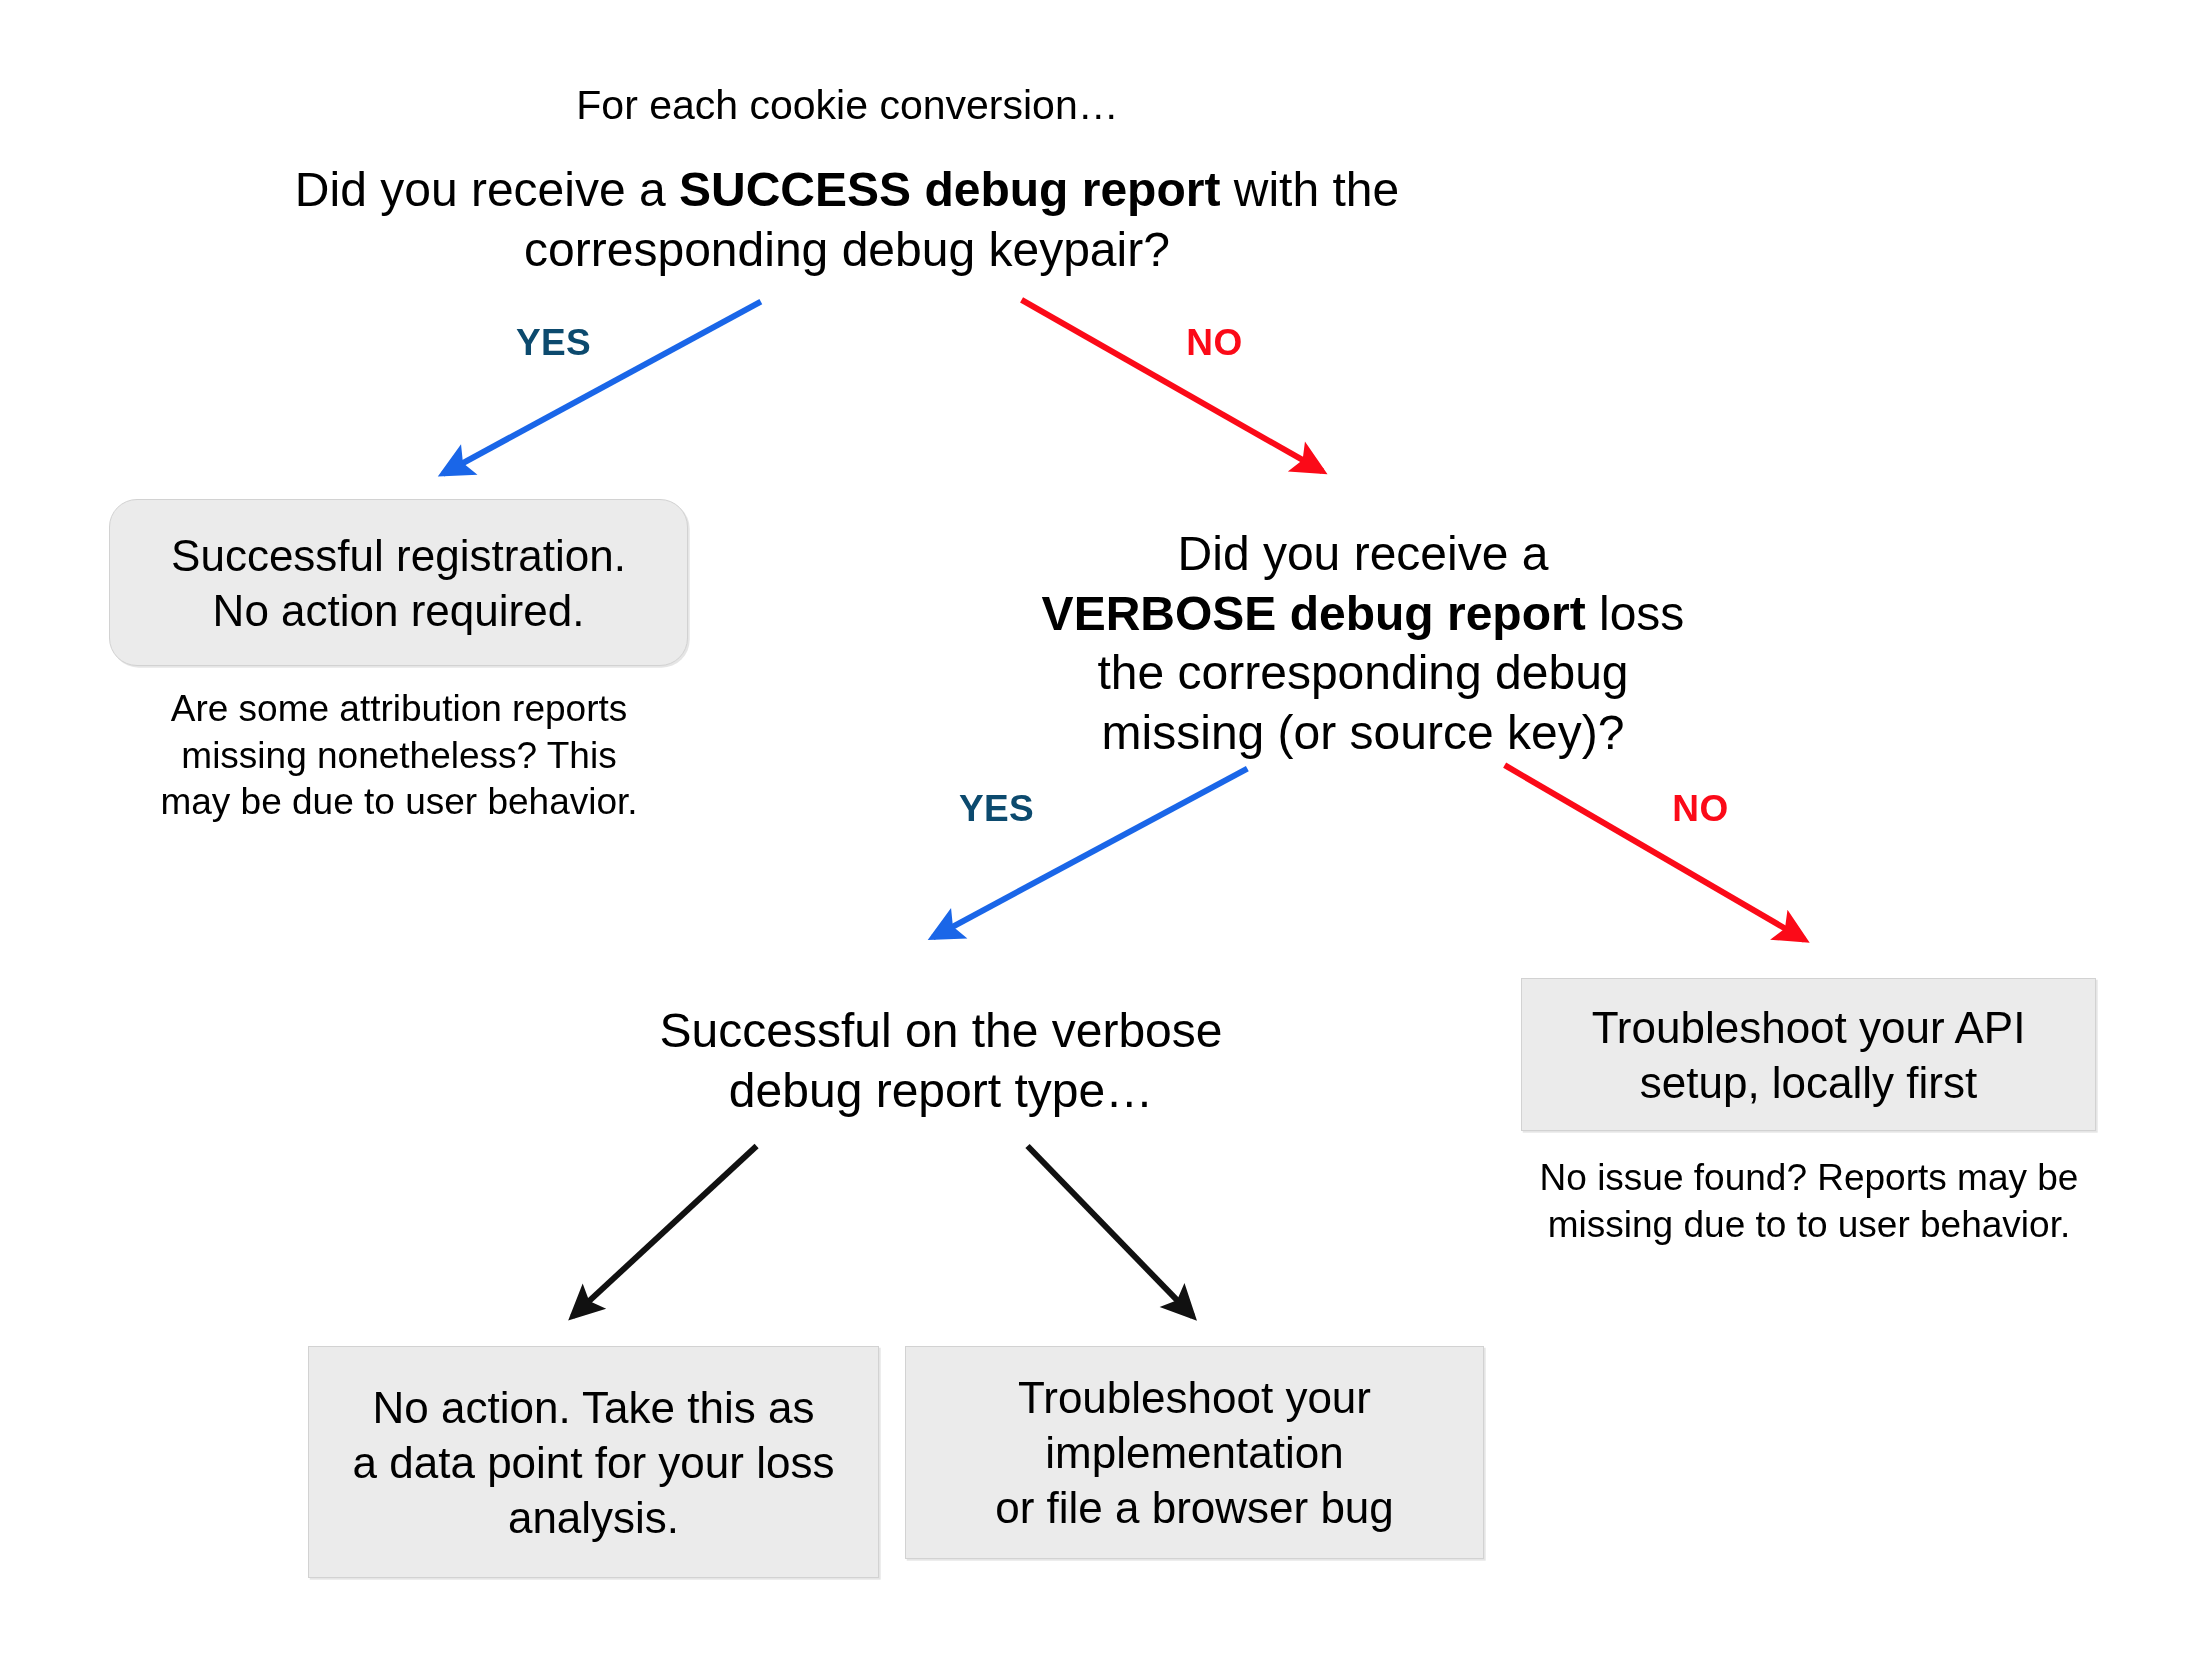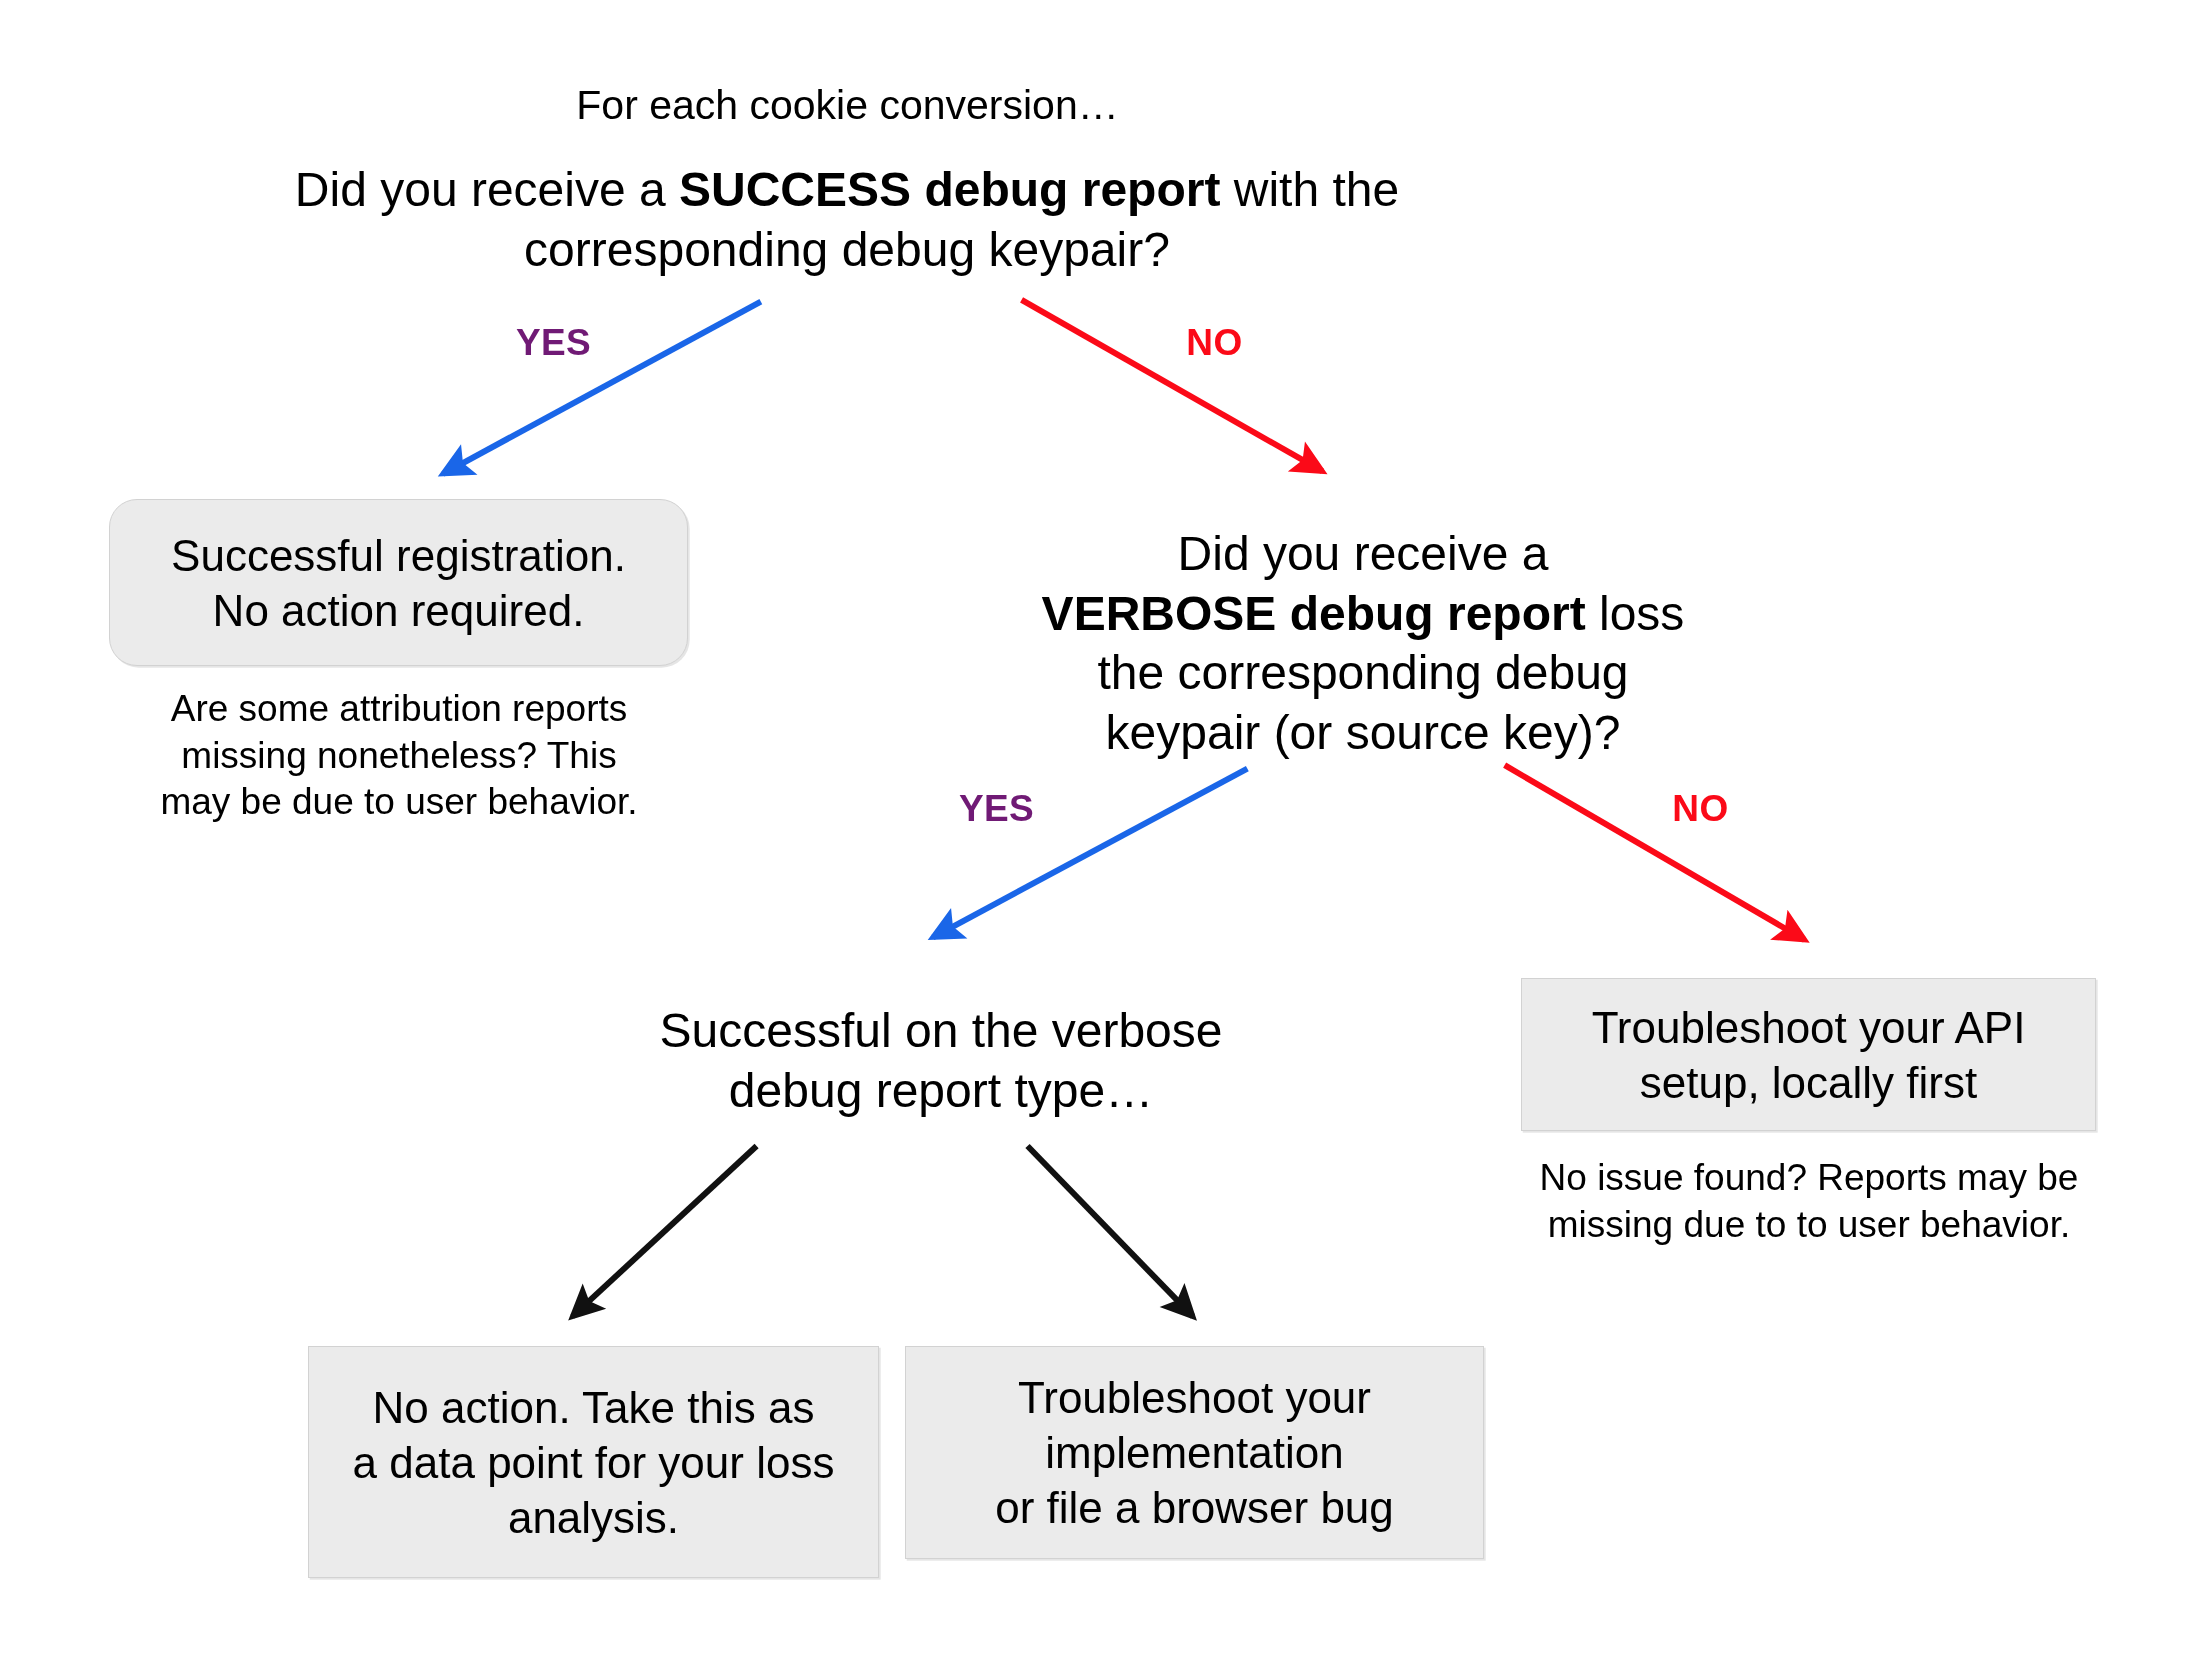--- a/index.html
+++ b/index.html
@@ -65,21 +65,21 @@
     line-height: 1.25;
     white-space: pre-line;
     padding: 5.1px 8.5px;
   }
   
   .edge-label {
     font-size: 37px;
     font-weight: bold;
     letter-spacing: 0.4px;
   }
-  .edge-yes { color: #701a75; }
+  .edge-yes { color: #0c4a6e; }
   .edge-no  { color: #fb0a18; }
 </style>
 </head>
 <body>
 
 <div id="canvas">
 
   <svg id="arrow-layer" viewBox="0 0 2588 1940" width="2205" height="1653" xmlns="http://www.w3.org/2000/svg">
     <defs>
       <marker id="head-blue" markerWidth="7" markerHeight="7" refX="5.4" refY="3.2" orient="auto" markerUnits="strokeWidth">
@@ -116,21 +116,21 @@
   <div class="node edge-label edge-no" style="left:1138px; top:322px; width:153px; text-align:center;">NO</div>
 
   <div class="node box" style="left:109px; top:499px; width:579px; height:167px;border-radius:28px;">Successful registration.
 No action required.</div>
 
   <div class="node text-block caption-text" style="left:101px; top:686px; width:596px;">Are some attribution reports
 missing nonetheless? This
 may be due to user behavior.</div>
 
   <div class="node text-block question-text" style="left:1005px; top:524px; width:716px;"><span>Did you receive a</span><br><b>VERBOSE debug report</b><span> loss</span><br><span>the corresponding debug
-keypair (or source key)?</span></div>
+missing (or source key)?</span></div>
 
   <div class="node edge-label edge-yes" style="left:920px; top:788px; width:153px; text-align:center;">YES</div>
 
   <div class="node edge-label edge-no" style="left:1624px; top:788px; width:153px; text-align:center;">NO</div>
 
   <div class="node text-block question-text" style="left:596px; top:1001px; width:690px;">Successful on the verbose
 debug report type…</div>
 
   <div class="node box" style="left:1521px; top:978px; width:575px; height:153px;">Troubleshoot your API
 setup, locally first</div>

